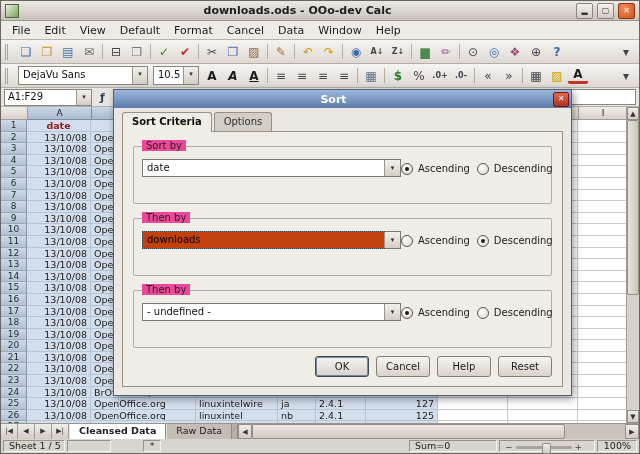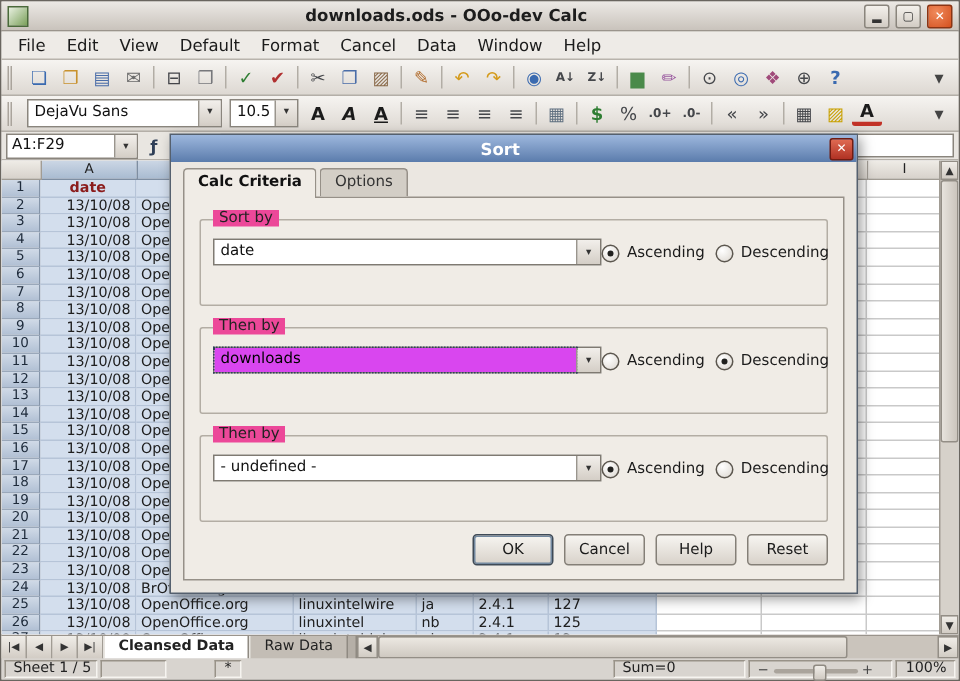--- a/index.html
+++ b/index.html
@@ -55,21 +55,21 @@
   [data-col="c4"]{width:38px;}[data-col="c5"]{width:50px;}[data-col="c6"]{width:72px;}
   [data-col="c7"]{width:70px;}[data-col="c8"]{width:70px;}[data-col="c9"]{width:49px;}
   .rows{position:absolute;top:13px;left:0;right:13px;bottom:0;overflow:hidden;background:#fff;}
   .trow{display:flex;height:11.6px;}
   .rh{width:26px;flex:none;font-size:9px;line-height:11px;text-align:center;color:#1d2a3a;box-sizing:border-box;
     background:linear-gradient(#d0dae7,#b1c0d4);border-right:1px solid #8494a8;border-bottom:1px solid #9aa8ba;}
   .cell{flex:none;font-size:9.5px;line-height:11px;color:#202020;padding:0 3px;box-sizing:border-box;
     border-right:1px solid #c9c9c9;border-bottom:1px solid #c9c9c9;white-space:nowrap;overflow:hidden;}
   .cell.c1{width:64px;text-align:right;}
   .cell.c2{width:105px;}.cell.c3{width:82px;}.cell.c4{width:38px;}.cell.c5{width:50px;}
-  .cell.c6{width:72px;text-align:left;}
+  .cell.c6{width:72px;text-align:right;}
   .cell.c7{width:70px;}.cell.c8{width:70px;}.cell.c9{width:49px;}
   .trow > .cell:nth-child(n+2):nth-child(-n+7){background:#d3deed;border-color:#b6c4d8;}
   .trow.hdr .cell{color:#8b1c1c;font-weight:bold;text-align:center;}
   .vscroll{position:absolute;top:0;right:0;bottom:0;width:13px;background:#d6d1ca;border-left:1px solid #a19c94;box-sizing:border-box;}
   .sbtn{position:absolute;left:0;right:0;height:13px;background:linear-gradient(#f0ede8,#d2ccc4);
     border:1px solid #938e86;font-size:7px;text-align:center;line-height:12px;color:#333;box-sizing:border-box;}
   .sbtn.up{top:0;}  .sbtn.down{bottom:0;}
   .vthumb{position:absolute;left:0;right:0;top:13px;height:175px;background:linear-gradient(90deg,#e7e3dd,#cbc5bd);
     border:1px solid #938e86;border-radius:2px;box-sizing:border-box;}
   
@@ -106,21 +106,21 @@
   .dtab{height:18px;padding:0 9px;font-size:10px;line-height:18px;color:#333;background:#d3cec6;
     border:1px solid #969088;border-bottom:none;border-radius:3px 3px 0 0;}
   .dtab.active{background:#f0ece6;font-weight:bold;height:19px;margin-bottom:-1px;color:#111;}
   .dlg-page{flex:1;margin:0 8px 8px;border:1px solid #969088;background:#f0ece6;position:relative;}
   .grp{margin:14px 10px 0;border:1px solid #b3ada4;height:58px;position:relative;box-sizing:border-box;
     border-radius:2px;}
   .grp-label{position:absolute;top:-7px;left:8px;background:#ec4899;padding:0 4px;font-size:10px;color:#222;}
   .grp-row{display:flex;justify-content:space-between;padding:12px 8px 0 8px;}
   .combo{display:flex;height:18px;background:#fff;border:1px solid #7f7a72;width:268px;box-sizing:border-box;}
   .combo-text{flex:1;font-size:10px;line-height:16px;padding:0 4px;color:#111;white-space:nowrap;overflow:hidden;}
-  .combo.focused .combo-text{background:#d946ef;color:#000;outline:1px dotted #30405a;}
+  .combo.focused .combo-text{background:#c2410c;color:#000;outline:1px dotted #30405a;}
   .combo-btn{width:15px;background:linear-gradient(#f2efeb,#d4cec6);border-left:1px solid #9a958d;
     font-size:7px;line-height:16px;text-align:center;color:#333;flex:none;}
   .radio-col{width:142px;display:flex;flex-direction:row;gap:7px;padding-top:1px;flex:none;}
   .radio{display:flex;align-items:center;gap:5px;font-size:10px;color:#1b1b1b;}
   .rb{width:10px;height:10px;border-radius:50%;border:1px solid #5c574f;background:radial-gradient(circle at 35% 30%,#ffffff,#dcd7d0);
     flex:none;display:flex;align-items:center;justify-content:center;}
   .rb.on::after{content:"";width:4px;height:4px;border-radius:50%;background:#20201e;}
   .dlg-btns{position:absolute;right:10px;bottom:9px;display:flex;gap:7px;}
   .btn{min-width:54px;height:21px;padding:0 8px;background:linear-gradient(#f7f5f1,#d8d2ca);
     border:1px solid #847f77;border-radius:3px;font-size:10px;line-height:19px;text-align:center;color:#1b1b1b;box-sizing:border-box;}
@@ -659,21 +659,21 @@
     <span class="seg" style="width:40px;text-align:right;" data-name="zoom-percentage">100%</span>
   </div>
 
   <div class="dialog" data-name="sort-dialog">
     <div class="dlg-title" data-name="dialog-title-bar">
       <span class="dlg-title-text" data-name="dialog-title">Sort</span>
       <span class="dlg-close" data-name="dialog-close-icon">✕</span>
     </div>
     <div class="dlg-tabs" data-name="dialog-tabs">
 
-    <span class="dtab active" data-name="dialog-tab">Calc Criteria</span>
+    <span class="dtab active" data-name="dialog-tab">Sort Criteria</span>
         <span class="dtab" data-name="dialog-tab">Options</span>
       </div>
     <div class="dlg-page" data-name="sort-criteria-page">
       <div>
 
           <div class="grp" data-name="sort-criteria-group">
             <span class="grp-label" data-name="group-label">Sort by</span>
             <div class="grp-row">
               <span class="combo" data-name="sort-field-combobox">
                 <span class="combo-text">date</span>

